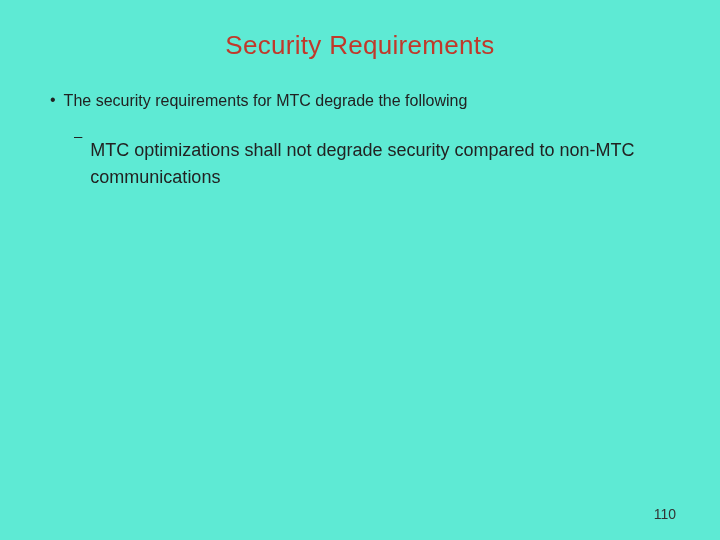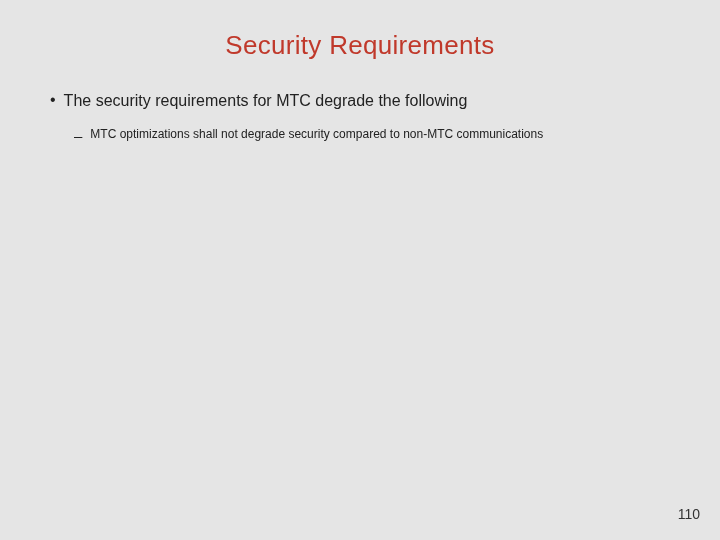--- a/index.html
+++ b/index.html
@@ -13,21 +13,21 @@
       height: 540px;
       background: #ffffff;
       font-family: Arial, sans-serif;
       position: relative;
       overflow: hidden;
     }
 
     .slide-container {
       width: 720px;
       height: 540px;
-      background: #e5e5e5;
+      background: #5eead4;
       padding: 30px 40px 30px 40px;
       position: relative;
     }
 
     .slide-title {
       text-align: center;
       color: #c0392b;
       font-size: 26px;
       font-weight: normal;
       margin-bottom: 28px;
@@ -68,28 +68,29 @@
     .sub-bullet-dash {
       color: #222222;
       font-size: 15px;
       margin-right: 8px;
       flex-shrink: 0;
       margin-top: 2px;
     }
 
     .sub-bullet-text {
       color: #222222;
-      font-size: 12px;
+      font-size: 18px;
       line-height: 1.5;
+      margin-top: 12px;
     }
 
     .slide-number {
       position: absolute;
       bottom: 18px;
-      right: 20px;
+      right: 44px;
       font-size: 14px;
       color: #333333;
     }
   </style>
 </head>
 <body>
 
 <div class="slide-container">
 
   <h1 class="slide-title">Security Requirements</h1>

